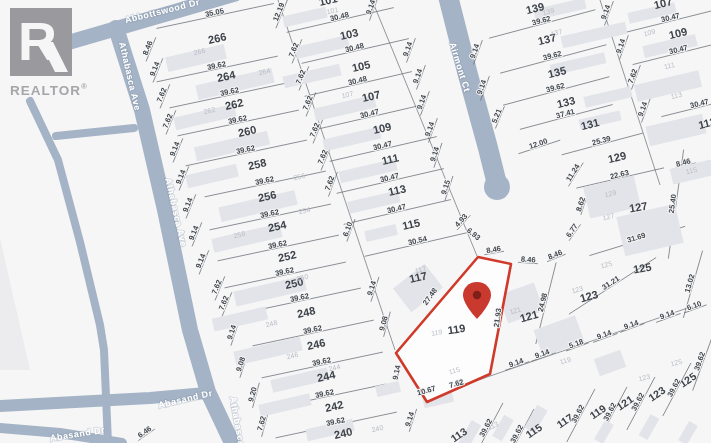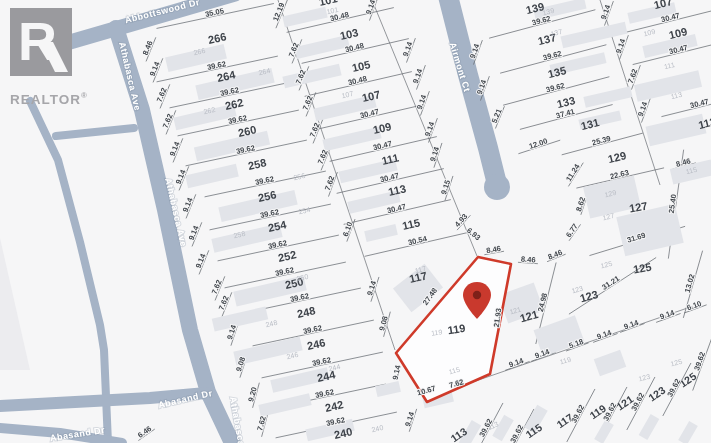--- a/index.html
+++ b/index.html
@@ -7,21 +7,21 @@
          font-family:"Liberation Sans",sans-serif;}
   svg{position:absolute;left:0;top:0;}
   svg text{font-family:"Liberation Sans",sans-serif;}
   .lot{font-weight:bold;font-size:11px;fill:#3e434a;}
   .lotr{font-weight:bold;font-size:10.5px;fill:#3e434a;}
   .dim{font-weight:bold;font-size:7.6px;fill:#43484e;paint-order:stroke;stroke:#f6f6f7;stroke-width:2px;}
   .faint{font-size:7px;fill:#b9bdc5;}
   .street{font-weight:bold;font-size:9px;fill:#ffffff;letter-spacing:.5px;paint-order:stroke;stroke:rgba(120,135,155,.25);stroke-width:2px;}
   #logo{position:absolute;left:10px;top:8px;width:110px;height:92px;}
   #logo .block{width:62px;height:68px;background:#9a9a9e;position:relative;}
-  #logo .wordmark{color:#a6a6aa;font-size:13.5px;letter-spacing:1px;margin-top:15px;font-weight:bold;}
+  #logo .wordmark{color:#a6a6aa;font-size:13.5px;letter-spacing:1px;margin-top:6px;font-weight:bold;}
   #logo sup{font-size:8px;}
 </style>
 </head>
 <body>
 
 <div id="stage">
 
   <svg id="map" width="711" height="443" viewBox="0 0 711 443">
 
     <polygon points="0,238 30,370 0,370" fill="#ececef"></polygon>

